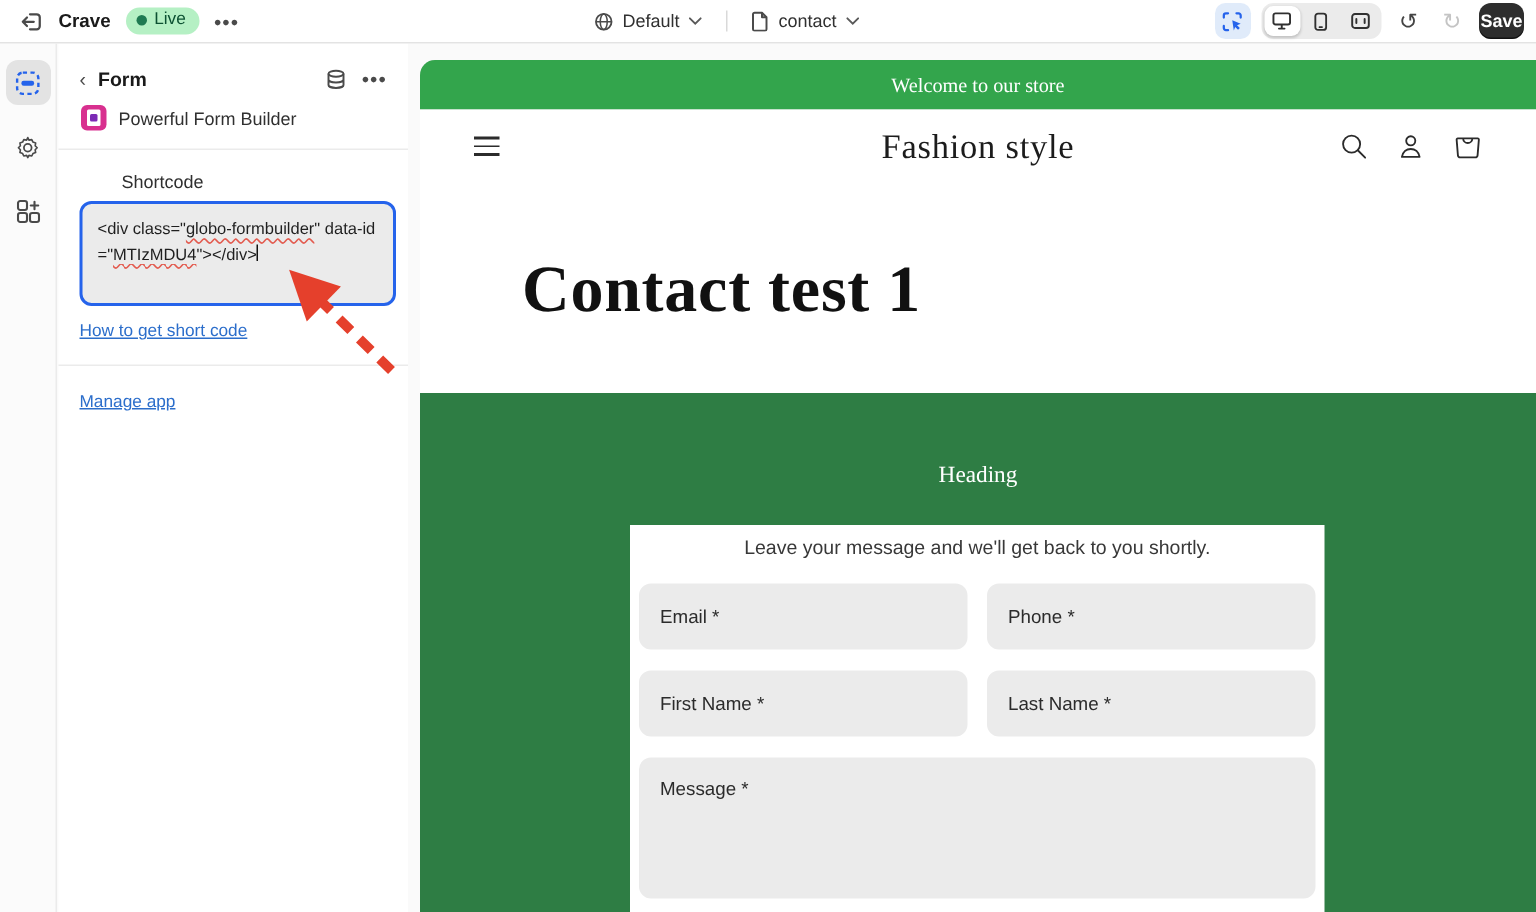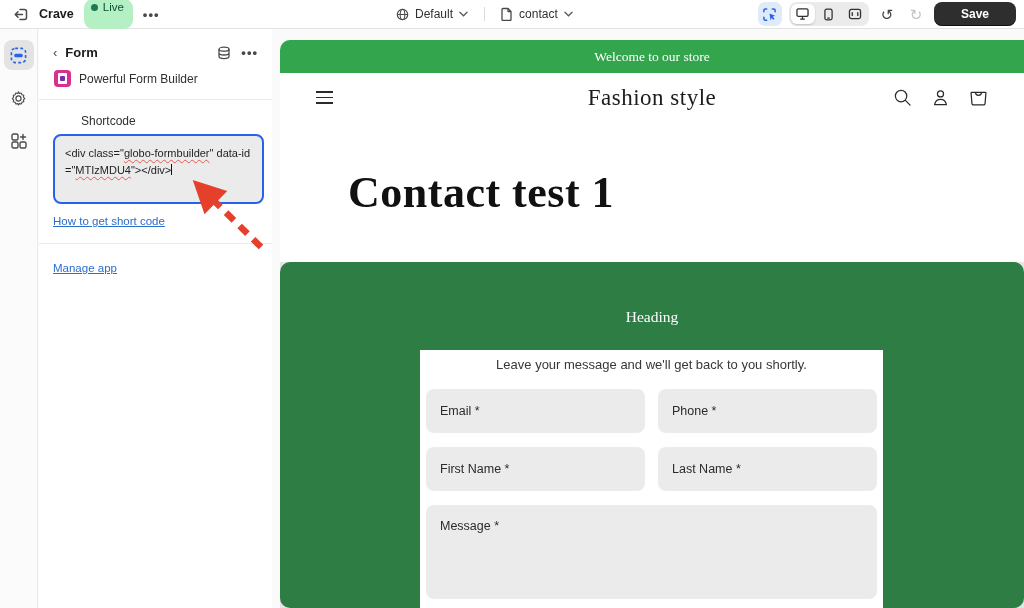--- a/index.html
+++ b/index.html
@@ -8,33 +8,33 @@
 
   
   .topbar { position:absolute; top:0; left:0; right:0; height:29px; background:#fff;
             border-bottom:1px solid #e3e3e3; display:flex; align-items:center; z-index:10; }
   .tb-left { display:flex; align-items:center; gap:10px; padding-left:14px; }
   .tb-center { position:absolute; left:396px; top:0; height:28px; display:flex; align-items:center; gap:8px; }
   .tb-right { position:absolute; right:8px; top:0; height:28px; display:flex; align-items:center; gap:7px; }
   .icon-btn { display:flex; align-items:center; justify-content:center; background:none; border:none; cursor:pointer; }
   .store-name { font-size:12.5px; font-weight:700; color:#1a1a1a; }
   .live-badge { display:inline-flex; align-items:center; gap:5px; background:#b5f0c4; border-radius:9px;
-                padding:2px 9px 16px 7px; font-size:11.5px; color:#0c5132; }
+                padding:2px 9px 4px 7px; font-size:11.5px; color:#0c5132; }
   .live-dot { width:7px; height:7px; border-radius:50%; background:#1f7a52; }
   .dots { font-size:13px; letter-spacing:1px; color:#4a4a4a; font-weight:700; }
   .tb-select { display:flex; align-items:center; gap:6px; font-size:12px; color:#303030; cursor:pointer; background:none; border:none; }
   .tb-divider { width:1px; height:14px; background:#d9d9d9; margin:0 8px; }
   .inspect-btn { width:24px; height:24px; border-radius:7px; background:#e0ebfa; }
   .device-group { display:flex; align-items:center; background:#ebebeb; border-radius:8px; padding:2px; gap:2px; }
   .device-btn { width:24px; height:20px; border-radius:6px; display:flex; align-items:center; justify-content:center; }
   .device-btn.active { background:#fff; box-shadow:0 1px 2px rgba(0,0,0,.18); }
   .undo-redo { font-size:15px; line-height:1; color:#444; width:22px; text-align:center; }
   .undo-redo.disabled { color:#c4c4c4; }
   .save-btn { background:#2e2e2e; color:#fff; font-size:12px; font-weight:600; border:none; border-radius:8px;
-              padding:5px 27px; cursor:pointer; box-shadow:inset 0 -1px 0 rgba(0,0,0,.6); }
+              padding:5px 1px; cursor:pointer; box-shadow:inset 0 -1px 0 rgba(0,0,0,.6); }
 
   
   .iconstrip { position:absolute; top:29px; left:0; width:38px; bottom:0; background:#fbfbfb;
                border-right:1px solid #ebebeb; display:flex; flex-direction:column; align-items:center; padding-top:11px; gap:13px; }
   .strip-btn { width:30px; height:30px; border-radius:8px; display:flex; align-items:center; justify-content:center; }
   .strip-btn.active { background:#e3e3e3; }
 
   
   .panel { position:absolute; top:29px; left:39px; width:233px; bottom:0; background:#fff; }
   .panel-header { display:flex; align-items:center; padding:16px 14px 0 14px; }
@@ -66,21 +66,21 @@
                   color:#fff; font-family:"Liberation Serif", serif; font-size:13.5px; cursor:pointer; }
   .store-header { height:49px; background:#fff; display:flex; align-items:center; position:relative;
                   padding:0 36px; cursor:pointer; }
   .hamburger { display:flex; flex-direction:column; gap:4px; width:17px; cursor:pointer; }
   .hamburger span { display:block; height:1.6px; background:#2b2b2b; }
   .store-title { position:absolute; left:0; right:0; text-align:center; font-family:"Liberation Serif", serif;
                  font-size:23px; color:#1c1c1c; letter-spacing:.5px; pointer-events:none; }
   .header-icons { margin-left:auto; display:flex; align-items:center; gap:19px; z-index:1; }
   .hero { height:140px; background:#fff; display:flex; align-items:center; padding-left:68px; cursor:pointer;text-align:center; }
   .hero-title { font-family:"Liberation Serif", serif; font-size:44px; color:#111; letter-spacing:.5px; }
-  .form-section { position:relative; height:346px; background:#2e7d44; cursor:pointer;border-radius:10px; }
+  .form-section { position:relative; height:346px; background:#2e7d44; cursor:pointer; }
   .section-heading { position:absolute; top:46px; left:0; right:0; text-align:center; color:#fff;
                      font-family:"Liberation Serif", serif; font-size:15.5px; }
   .form-card { position:absolute; left:140px; top:88px; width:463px; height:300px; background:#fff; padding:5px 6px 0 6px; }
   .form-sub { text-align:center; font-size:13px; color:#383838; height:20px; line-height:20px; margin-bottom:14px; }
   .frow { display:flex; gap:13px; margin-bottom:14px; }
   .ffield { flex:1; height:44px; background:#ebebeb; border-radius:8px; display:flex; align-items:center;
             padding:0 14px; font-size:12.5px; color:#2b2b2b; cursor:text; }
   .fmessage { height:94px; background:#ebebeb; border-radius:8px; padding:14px; font-size:12.5px; color:#2b2b2b;
               margin-top:0; cursor:text; }
   svg { display:block; }

